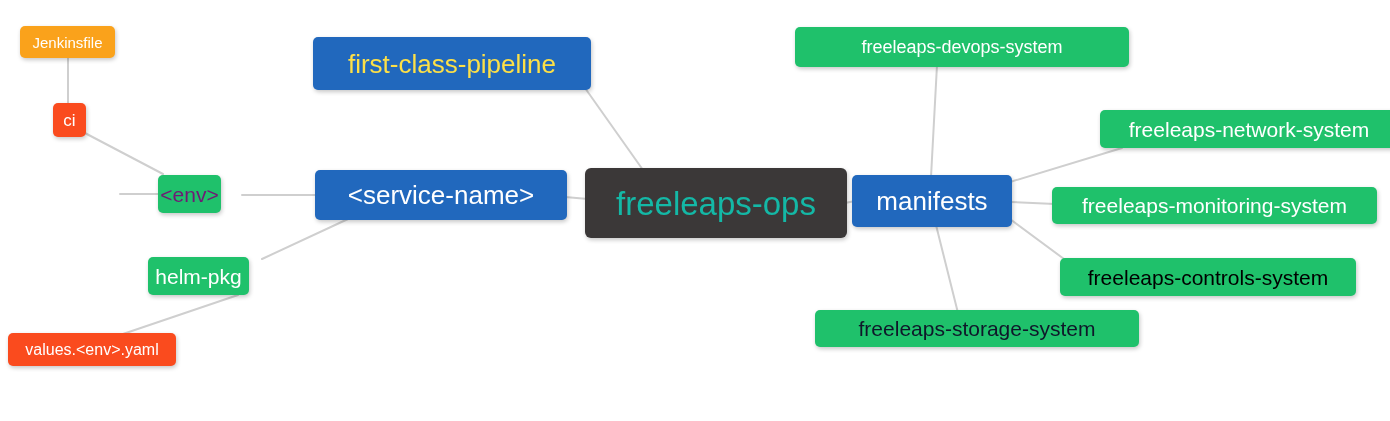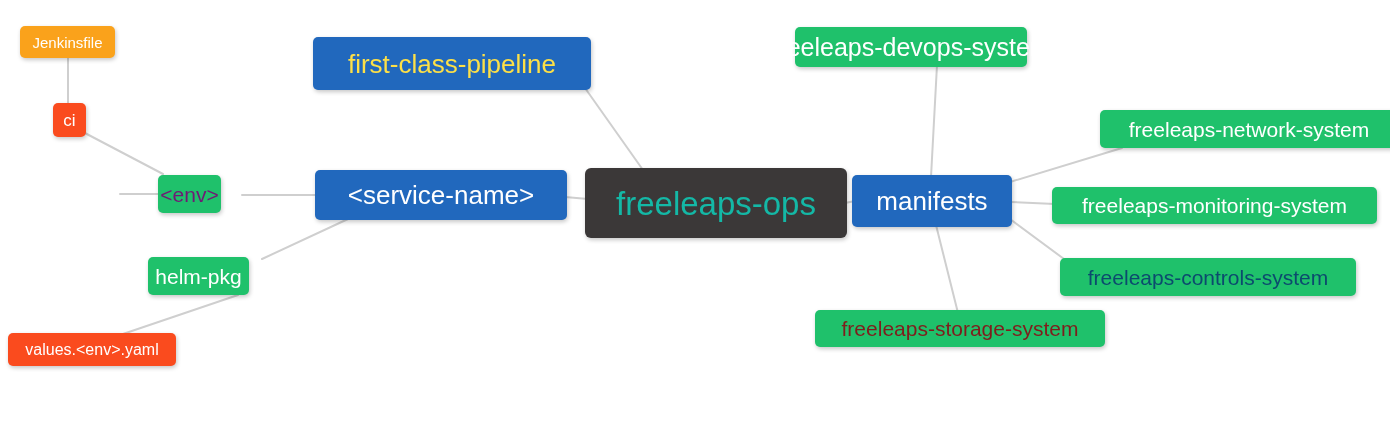--- a/index.html
+++ b/index.html
@@ -78,23 +78,23 @@
   <div class="node red" style="left: 8px; top: 333px; width: 168px; height: 33px; font-size: 16px; background: rgb(250, 75, 30); color: rgb(255, 255, 255);">values.&lt;env&gt;.yaml</div>
 
   <div class="node blue" style="left: 313px; top: 37px; width: 278px; height: 53px; font-size: 26px; background: rgb(33, 104, 189); color: #fde047;">first-class-pipeline</div>
 
   <div class="node blue" style="left: 315px; top: 170px; width: 252px; height: 50px; font-size: 26px; background: rgb(33, 104, 189); color: rgb(255, 255, 255);">&lt;service-name&gt;</div>
 
   <div class="node dark root" style="left: 585px; top: 168px; width: 262px; height: 70px; font-size: 33px; background: rgb(59, 56, 56); color: #14b8a6;">freeleaps-ops</div>
 
   <div class="node blue" style="left: 852px; top: 175px; width: 160px; height: 52px; font-size: 26px; background: rgb(33, 104, 189); color: rgb(255, 255, 255);">manifests</div>
 
-  <div class="node green" style="left: 795px; top: 27px; width: 232px; height: 40px; font-size: 25px; background: rgb(31, 193, 107); color: rgb(255, 255, 255);">freeleaps-devops-system</div>
+  <div class="node green" style="left: 795px; top: 27px; width: 334px; height: 40px; font-size: 18px; background: rgb(31, 193, 107); color: rgb(255, 255, 255);">freeleaps-devops-system</div>
 
   <div class="node green" style="left: 1052px; top: 110px; width: 298px; height: 38px; font-size: 21px; background: rgb(31, 193, 107); color: rgb(255, 255, 255); margin-left: 48px;">freeleaps-network-system</div>
 
   <div class="node green" style="left: 1052px; top: 187px; width: 325px; height: 37px; font-size: 21px; background: rgb(31, 193, 107); color: rgb(255, 255, 255);">freeleaps-monitoring-system</div>
 
-  <div class="node green" style="left: 1060px; top: 258px; width: 296px; height: 38px; font-size: 21px; background: rgb(31, 193, 107); color: #0c4a6e;">freeleaps-controls-system</div>
+  <div class="node green" style="left: 1060px; top: 258px; width: 296px; height: 38px; font-size: 21px; background: rgb(31, 193, 107); color: #000000;">freeleaps-controls-system</div>
 
-  <div class="node green" style="left: 815px; top: 310px; width: 290px; height: 37px; font-size: 21px; background: rgb(31, 193, 107); color: #7f1d1d;">freeleaps-storage-system</div>
+  <div class="node green" style="left: 815px; top: 310px; width: 324px; height: 37px; font-size: 21px; background: rgb(31, 193, 107); color: #0f172a;">freeleaps-storage-system</div>
 
 </div>
 
 </body></html>

